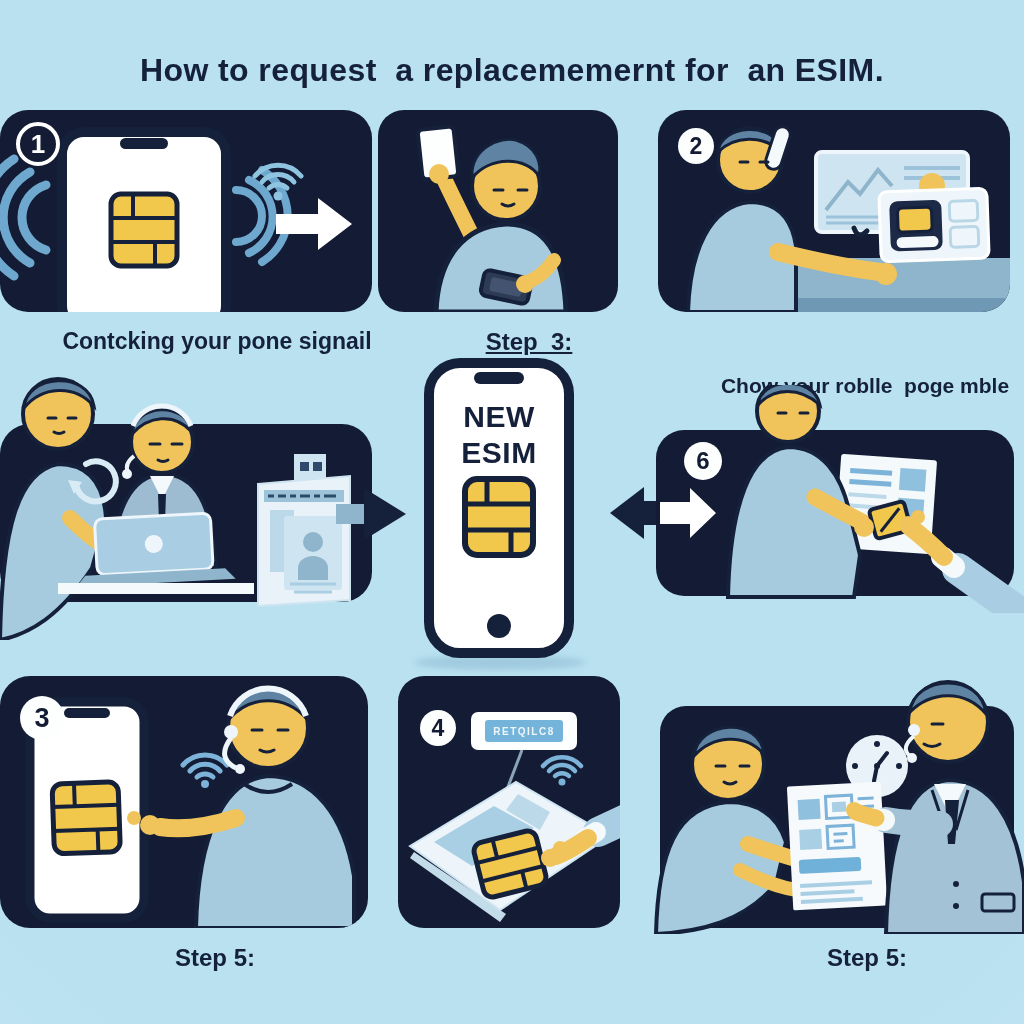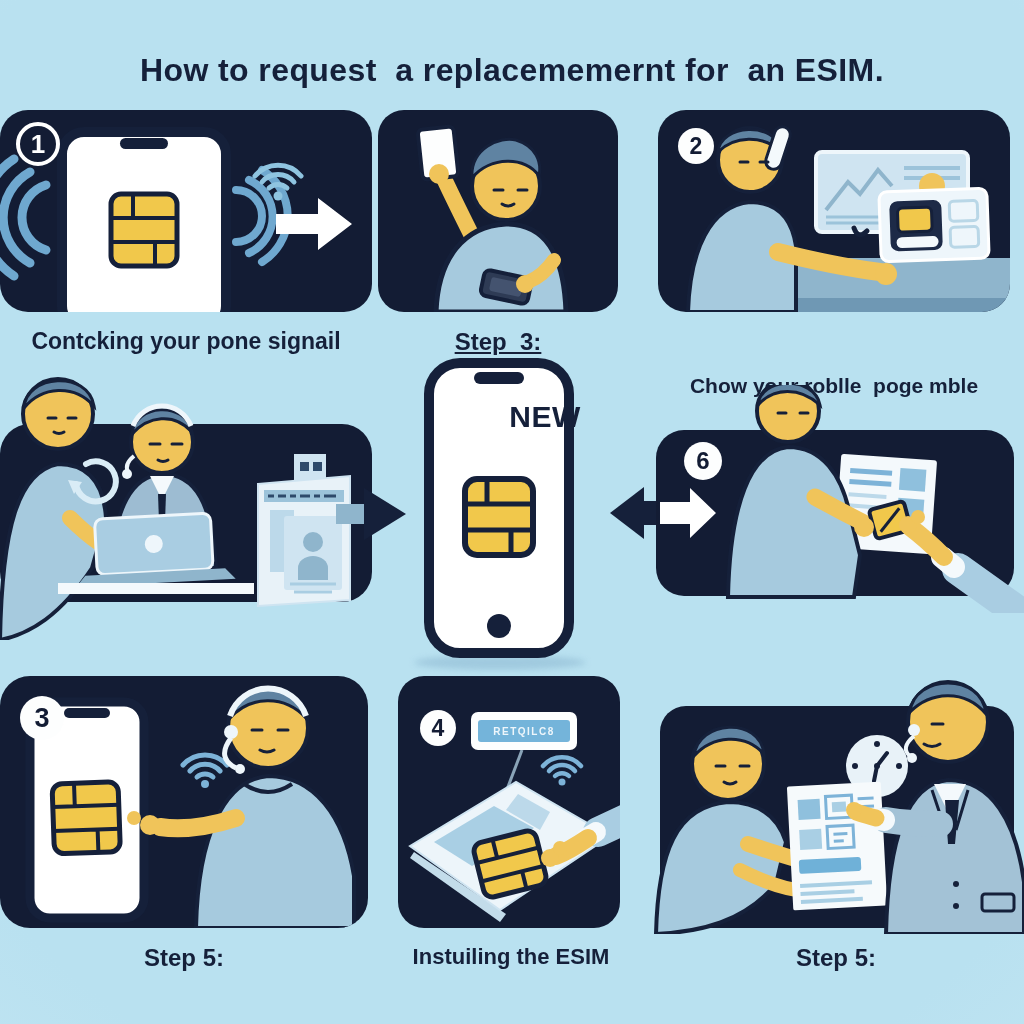--- a/index.html
+++ b/index.html
@@ -4,38 +4,38 @@
 <style>
   html,body{margin:0;padding:0;background:#9fcede;}
   .stage{position:relative;width:1024px;height:1024px;overflow:hidden;
     background:radial-gradient(120% 120% at 50% 45%, #b9e1f0 55%, #cfebf6 100%);
     font-family:"Liberation Sans",sans-serif;color:#15203a;}
   .title{position:absolute;left:0;top:52px;width:1024px;text-align:center;
     font-size:32px;font-weight:bold;letter-spacing:.4px;white-space:pre;}
   .panel{position:absolute;background:#131c34;overflow:hidden;}
   .panel svg{position:absolute;inset:0;}
   .figsvg{position:absolute;}
-  .caption{position:absolute;text-align:center;font-weight:bold;white-space:pre;line-height:1.18;}
+  .caption{position:absolute;text-align:center;font-weight:bold;white-space:pre;line-height:1.18;margin-left:31px;}
   .badge{position:absolute;border-radius:50%;display:flex;align-items:center;justify-content:center;
     font-weight:bold;z-index:6;}
   .badge-outline{background:#131c34;color:#fff;border:4px solid #fff;box-sizing:border-box;}
   .badge-solid{background:#fdfefe;color:#131c34;}
   
   .cphone{position:absolute;left:424px;top:358px;width:150px;height:300px;background:#fff;
     border:10px solid #15203a;border-radius:36px;box-sizing:border-box;z-index:4;}
   .cphone .notch{position:absolute;left:50%;top:4px;transform:translateX(-50%);width:50px;height:12px;
     background:#15203a;border-radius:7px;}
   .cphone .ptext{position:absolute;left:0;width:130px;text-align:center;font-size:30px;font-weight:bold;
     letter-spacing:.5px;color:#15203a;}
   .cphone .home{position:absolute;left:53px;top:246px;width:24px;height:24px;border-radius:50%;background:#15203a;}
   .phone-shadow{position:absolute;left:414px;top:655px;width:172px;height:15px;border-radius:50%;
     background:#9cc6dc;filter:blur(3px);opacity:.85;z-index:1;}
   .chip-label{position:absolute;left:471px;top:712px;width:106px;height:38px;background:#fdfefe;
     border-radius:7px;z-index:6;display:flex;align-items:center;justify-content:center;}
-  .chip-label-bar{width:92px;height:22px;background:#74b4da;border-radius:3px;display:flex;
+  .chip-label-bar{width:78px;height:22px;background:#74b4da;border-radius:3px;display:flex;
     align-items:center;justify-content:center;color:#eef6fb;font-size:10px;font-weight:bold;
     letter-spacing:1.5px;filter:blur(.4px);}
 </style>
 </head>
 <body>
 
 <div class="stage">
 
   <div class="title">How to request  a replacememernt for  an ESIM.</div>
 
@@ -172,21 +172,22 @@
       <path d="M40 114 a15 12 0 0 1 30 0 v12 h-30 Z" fill="#8fb5cc"></path>
       <path d="M32 130 h46 M36 138 h38" stroke="#a9cde2" stroke-width="3"></path>
     </g>
     <rect x="336" y="136" width="32" height="20" fill="#8fb5cc"></rect>
     <polygon points="364,120 406,146 364,172" fill="#15203a"></polygon>
   </svg>
 
   <div class="phone-shadow"></div>
   <div class="cphone">
     <div class="notch"></div>
-    <div class="ptext" style="top:32px;padding-left:46px;">NEW</div>
+    <div class="ptext" style="top:32px;">NEW</div>
+    <div class="ptext" style="top:68px;">ESIM</div>
     <svg style="position:absolute;left:26px;top:106px;" width="78" height="86" viewBox="0 0 78 86">
       <rect x="5" y="5" width="68" height="76" rx="12" fill="#f1c84b" stroke="#15203a" stroke-width="6"></rect>
       <path d="M5 30 H73 M5 56 H73 M27 5 V30 M51 56 V81" fill="none" stroke="#15203a" stroke-width="5"></path>
     </svg>
     <div class="home"></div>
   </div>
 
   <svg class="figsvg" style="left:610px;top:385px;" width="414" height="228" viewBox="0 0 414 228">
     <polygon points="34,102 0,128 34,154" fill="#15203a"></polygon>
     <rect x="28" y="116" width="24" height="24" fill="#15203a"></rect>
@@ -325,16 +326,15 @@
     <circle cx="206" cy="138" r="8" fill="#f0c45a"></circle>
     <circle cx="300" cy="50" r="40" fill="#f0c45a" stroke="#15203a" stroke-width="4"></circle>
     <path d="M262 40 C266 2 334 0 338 42 C316 16 282 20 262 40 Z" fill="#5f83a2" stroke="#15203a" stroke-width="3"></path>
     <circle cx="266" cy="58" r="6" fill="#eef6fb"></circle>
     <path d="M266 64 Q252 76 262 84" stroke="#eef6fb" stroke-width="4" fill="none"></path>
     <circle cx="264" cy="86" r="5" fill="#eef6fb"></circle>
     <path d="M284 52 h11 M276 72 q8 5 16 0" stroke="#15203a" stroke-width="3" fill="none" stroke-linecap="round"></path>
   </svg>
 
   <div class="caption" style="left:0;top:944px;width:368px;font-size:24px;">Step 5:</div>
-  <div class="caption" style="left:398px;top:944px;width:226px;font-size:22px;">Instuiling the ESIM</div>
   <div class="caption" style="left:648px;top:944px;width:376px;font-size:24px;">Step 5:</div>
 
 </div>
 
 </body></html>

